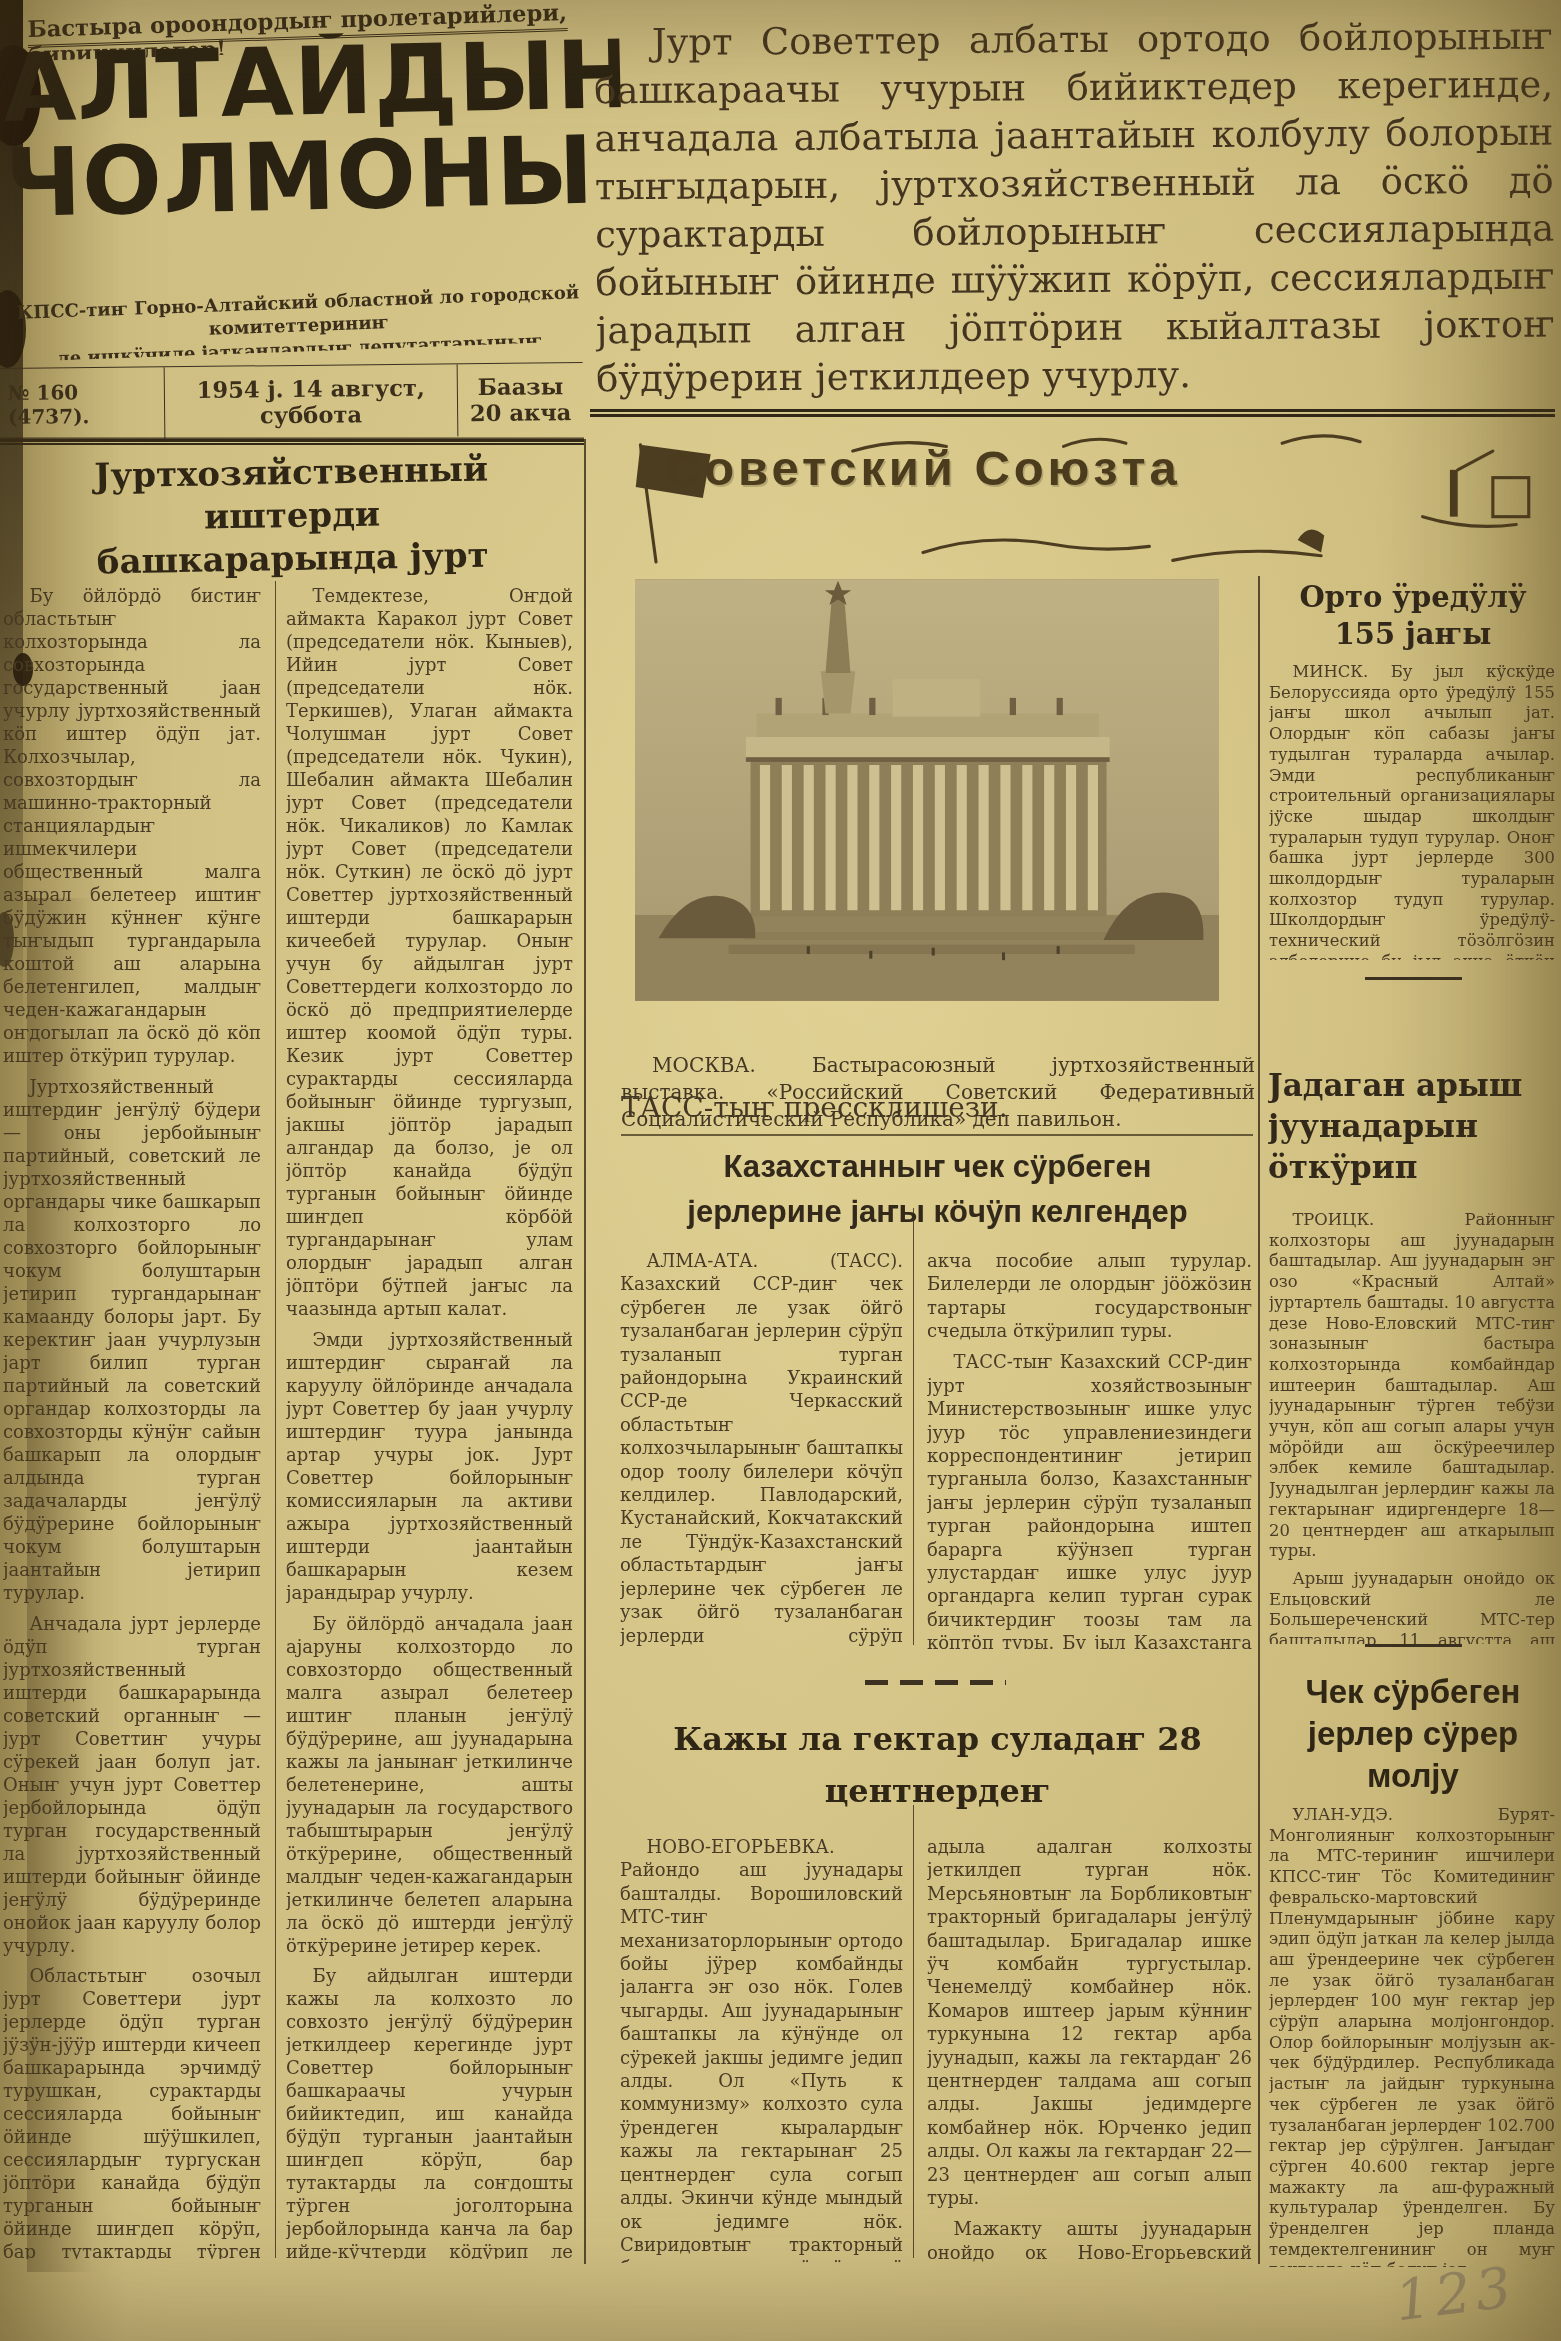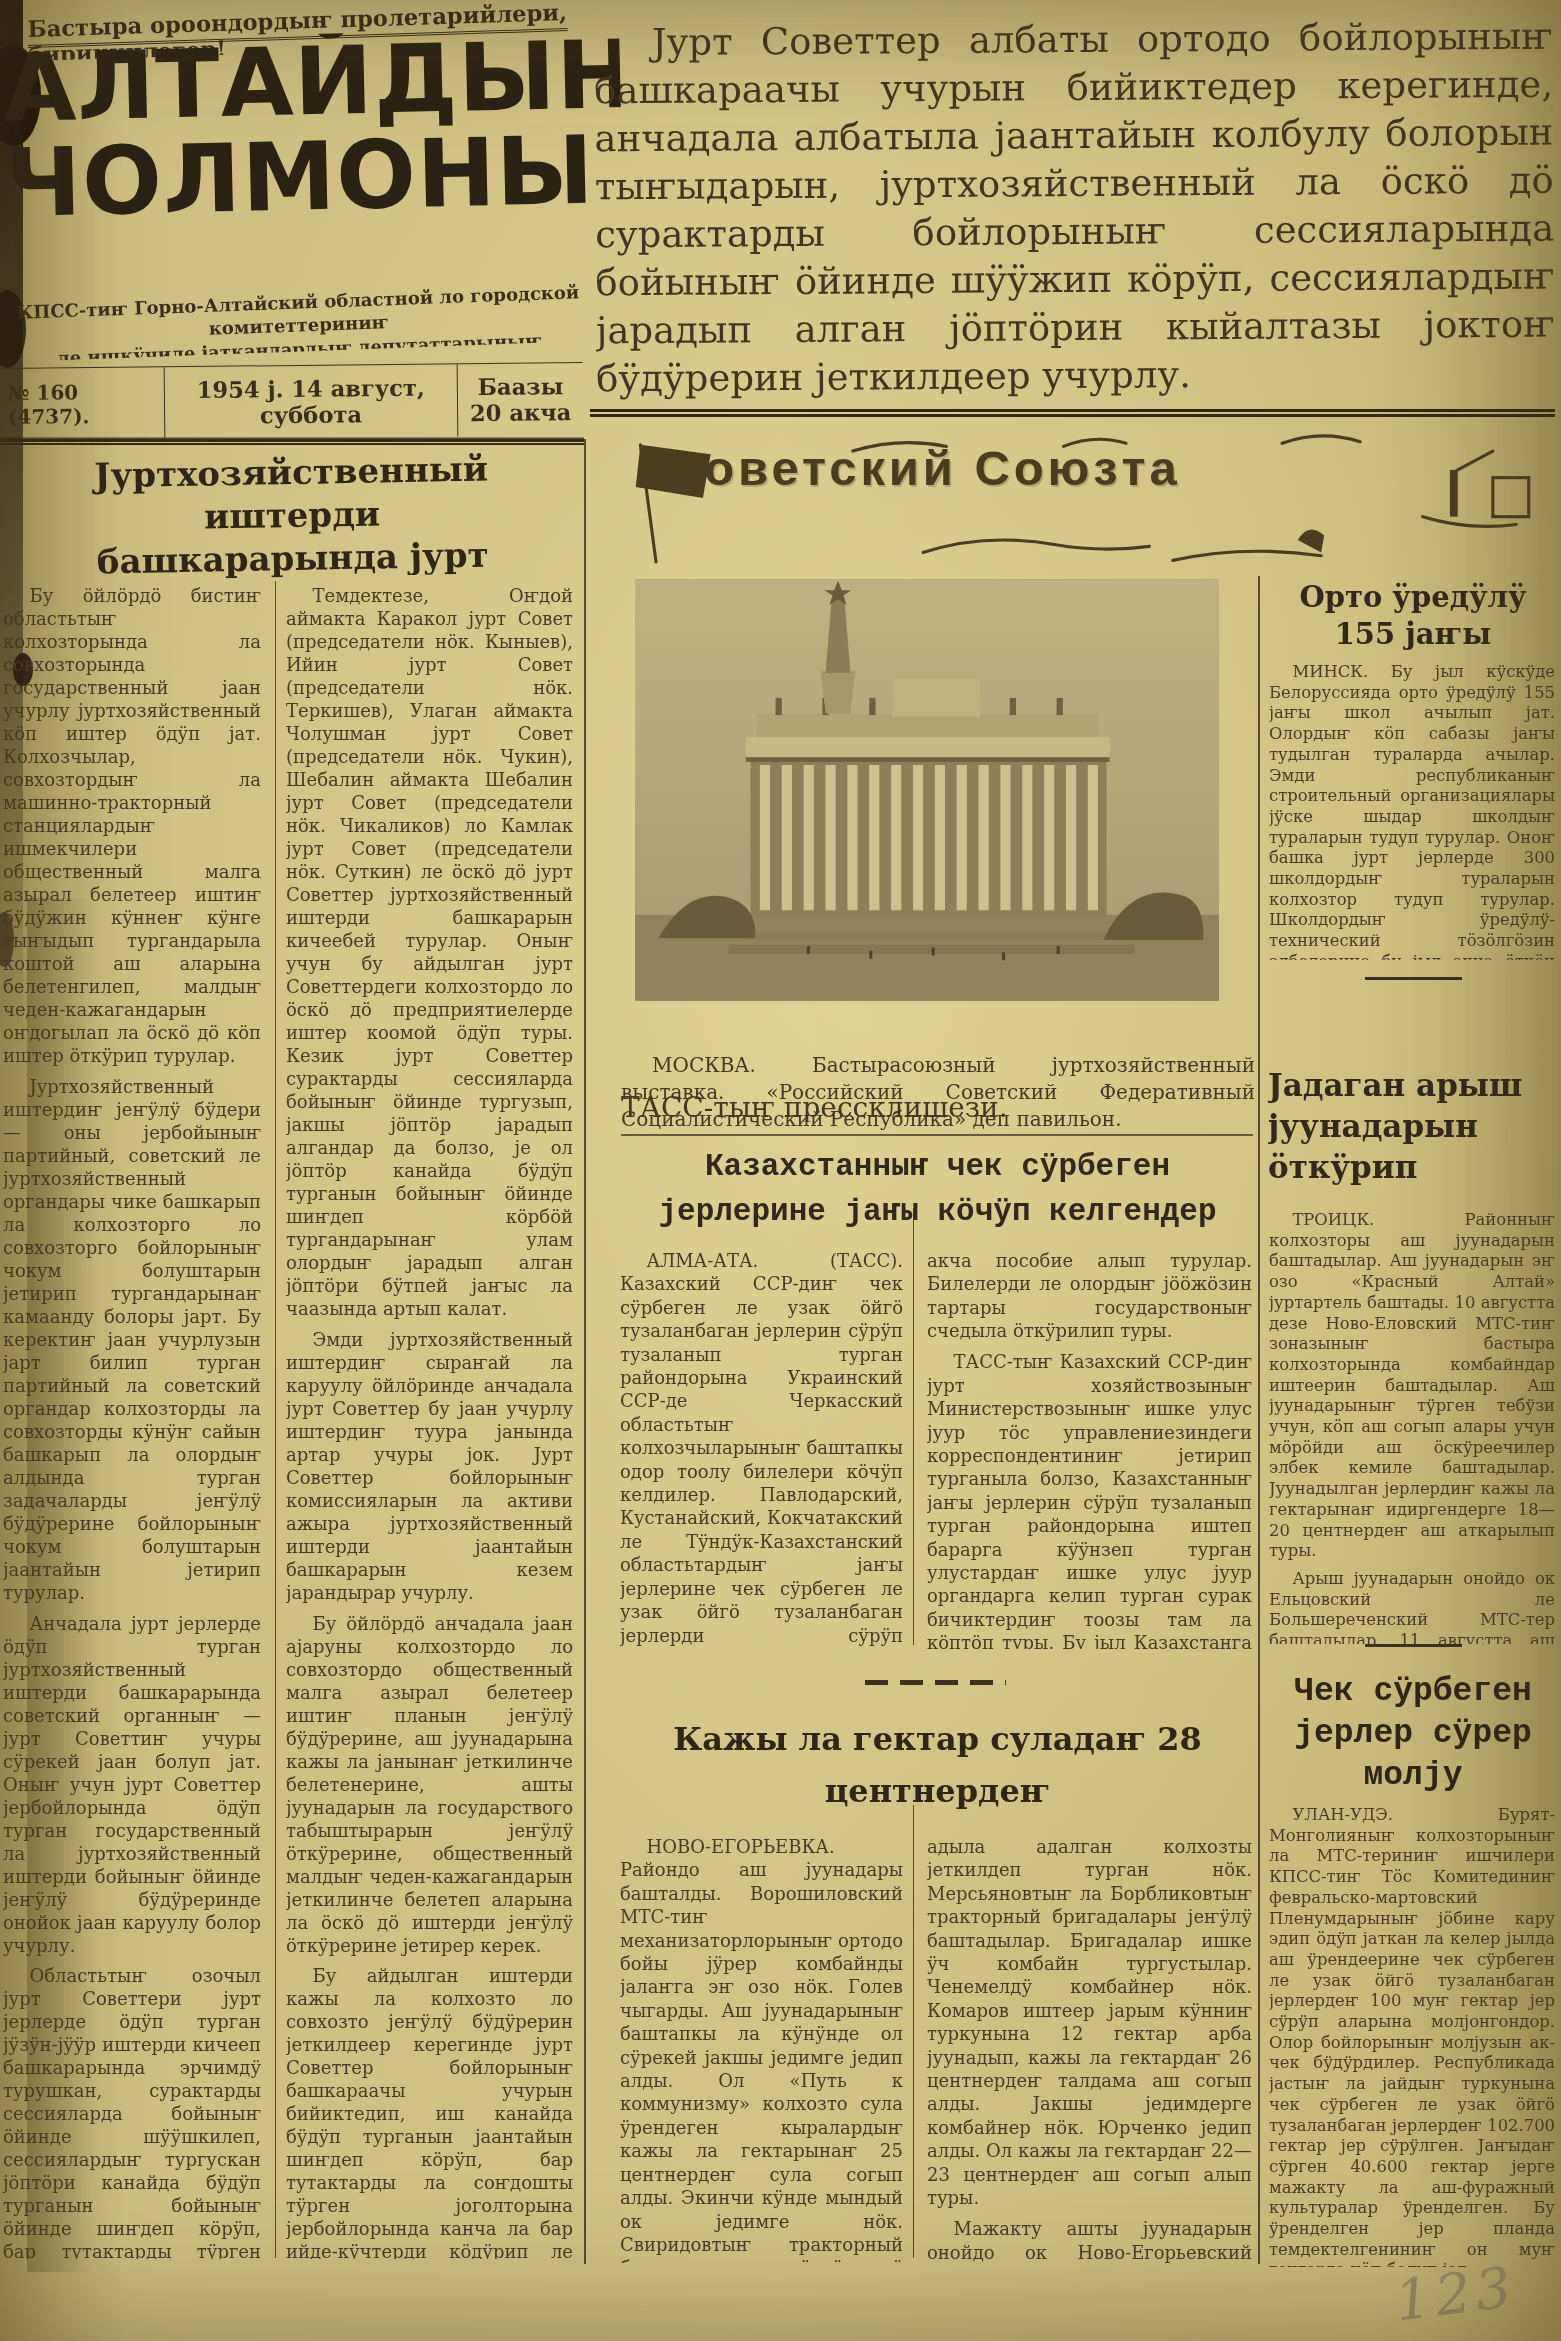--- a/index.html
+++ b/index.html
@@ -71,21 +71,21 @@
   .photo{left:635px;top:579px;width:584px;height:422px;background:#b4a678;
     box-shadow:inset 0 0 31px rgba(60,45,18,.45);}
   .photo svg{display:block;}
   .caption{left:621px;top:1009px;width:634px;height:86px;font-size:20px;line-height:27px;
     text-align:justify;color:#443723;margin-top:43px;}
   .caption p{margin:0;text-indent:31px;}
   .credit{left:621px;top:1091px;width:546px;height:31px;font-size:28px;text-align:left;color:#443723;}
   .cap-rule{left:621px;top:1134px;width:632px;height:1.6px;background:rgba(56,44,23,.7);}
 
   
-  .h-sans{font-family:Liberation Mono, monospace;}
+  .h-sans{font-family:Liberation Sans, sans-serif;}
   .kaz-h{left:618px;top:1144px;width:639px;height:95px;text-align:center;font-weight:bold;
     font-size:31px;line-height:45px;color:#33291a;}
   .col-m{font-size:18px;line-height:23.4px;text-align:justify;color:#493b26;}
   .col-m p{margin:0 0 7.8px 0;text-indent:26.5px;}
   .kaz-a{left:620px;top:1249px;width:283px;height:400px;}
   .kaz-b{left:927px;top:1249px;width:325px;height:400px;}
   .dash-div{left:865px;top:1680px;width:141px;height:4.7px;
     background:repeating-linear-gradient(90deg,#3c3020 0 23.4px,transparent 23.4px 35px);}
   .har-h{left:618px;top:1713px;width:639px;height:111px;text-align:center;font-weight:bold;
     font-size:32px;line-height:52px;color:#30261555;color:#302615;}

